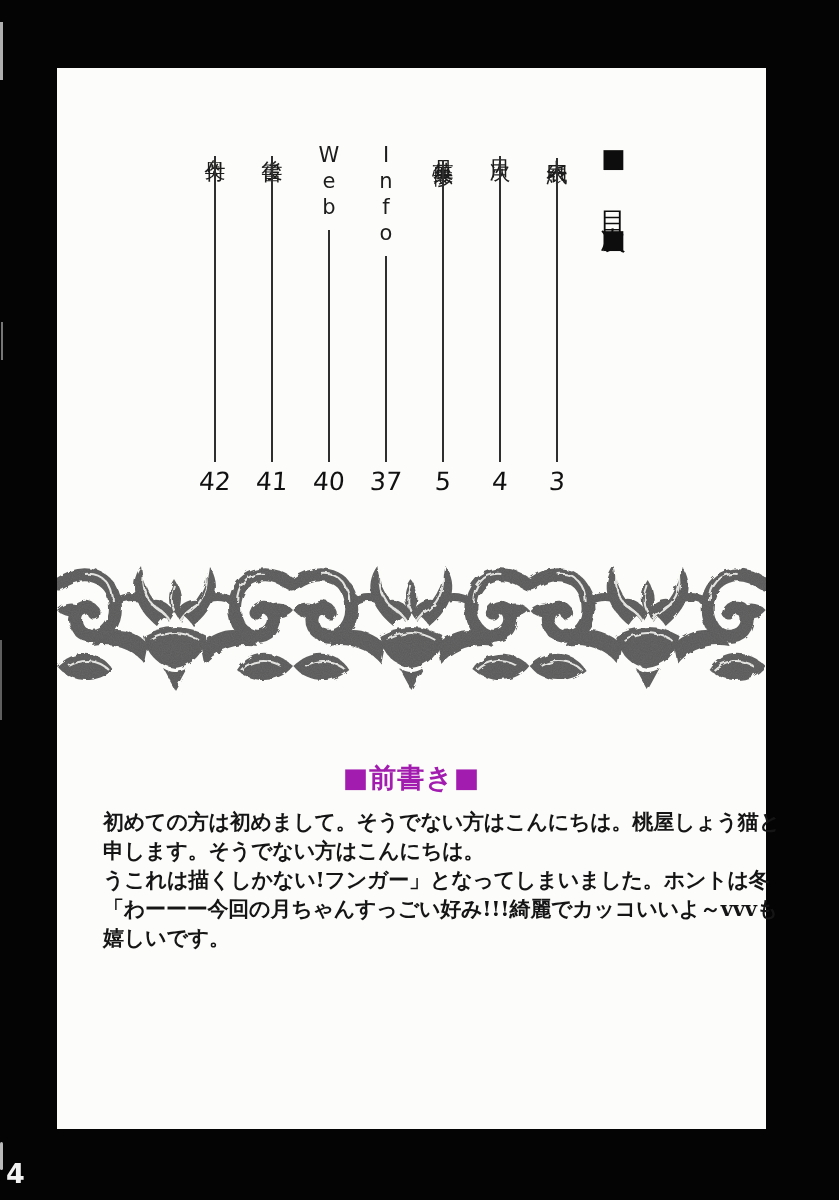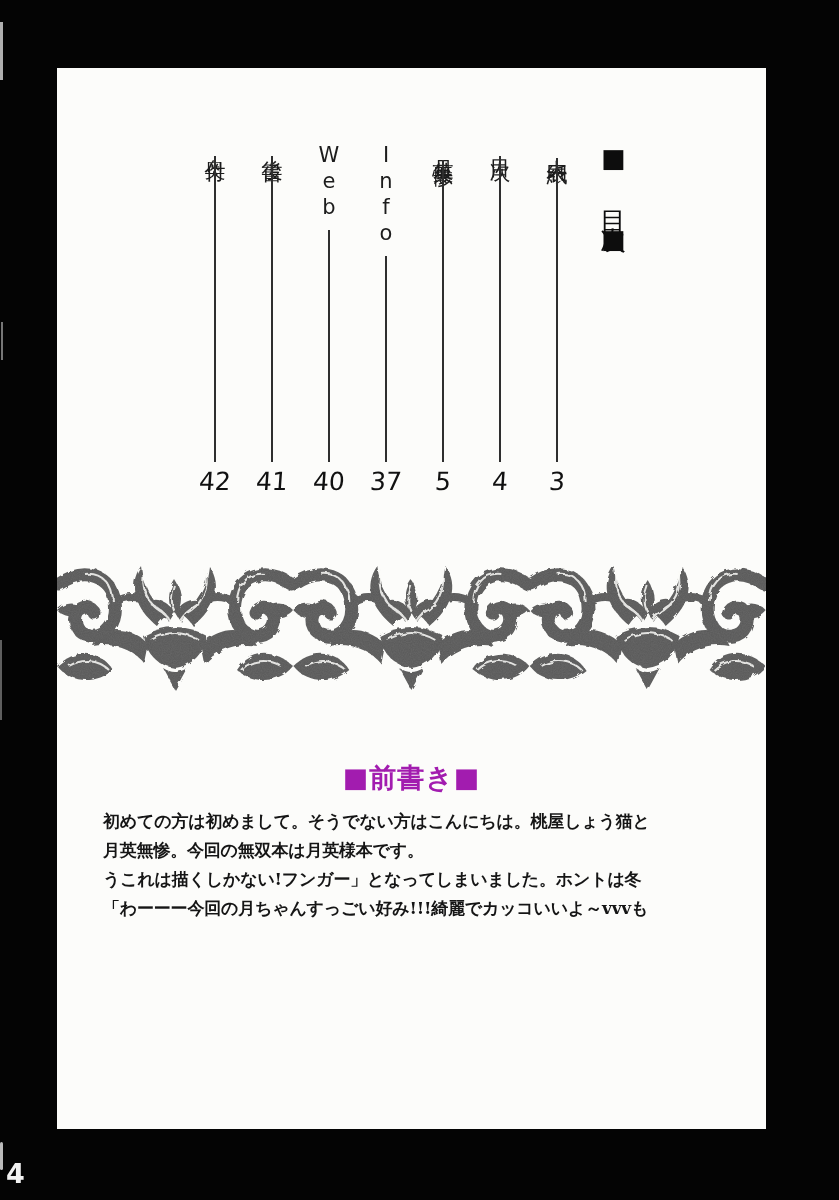--- a/index.html
+++ b/index.html
@@ -103,21 +103,21 @@
     color: #a21caf;
   }
   .fw-body {
     margin: 13px 0 0 46px;
     width: 660px;
     font-family: "DejaVu Serif", "Liberation Serif", serif;
     font-weight: bold;
   }
   .fw-body p {
     margin: 0;
-    font-size: 17px;
+    font-size: 21px;
     line-height: 29px;
     letter-spacing: -0.2px;
     white-space: nowrap;
     color: #151515;
   }
 
   
   .page-number {
     position: absolute;
     left: 6px; top: 1158px;
@@ -238,23 +238,24 @@
         <use href="#motif" x="472.66" y="0"></use>
       </g>
       <rect x="0" y="0" width="709" height="140" filter="url(#grain)" opacity="0.16"></rect>
     </svg>
   </div>
 
   <section class="foreword">
     <div class="fw-title">■前書き■</div>
     <div class="fw-body">
       <p>初めての方は初めまして。そうでない方はこんにちは。桃屋しょう猫と</p>
-      <p>月英無惨。今回の無双本は月英様本です。</p>
+      <p>申します。そうでない方はこんにちは。</p>
       <p>うこれは描くしかない!フンガー」となってしまいました。ホントは冬</p>
       <p>「わーーー今回の月ちゃんすっごい好み!!!綺麗でカッコいいよ～vvvも</p>
+      <p>嬉しいです。</p>
     </div>
   </section>
 
 </div>
 
 <div class="page-number">4</div>
 <div class="speck speck-1"></div>
 <div class="speck speck-2"></div>
 <div class="speck speck-3"></div>
 <div class="speck speck-4"></div>

